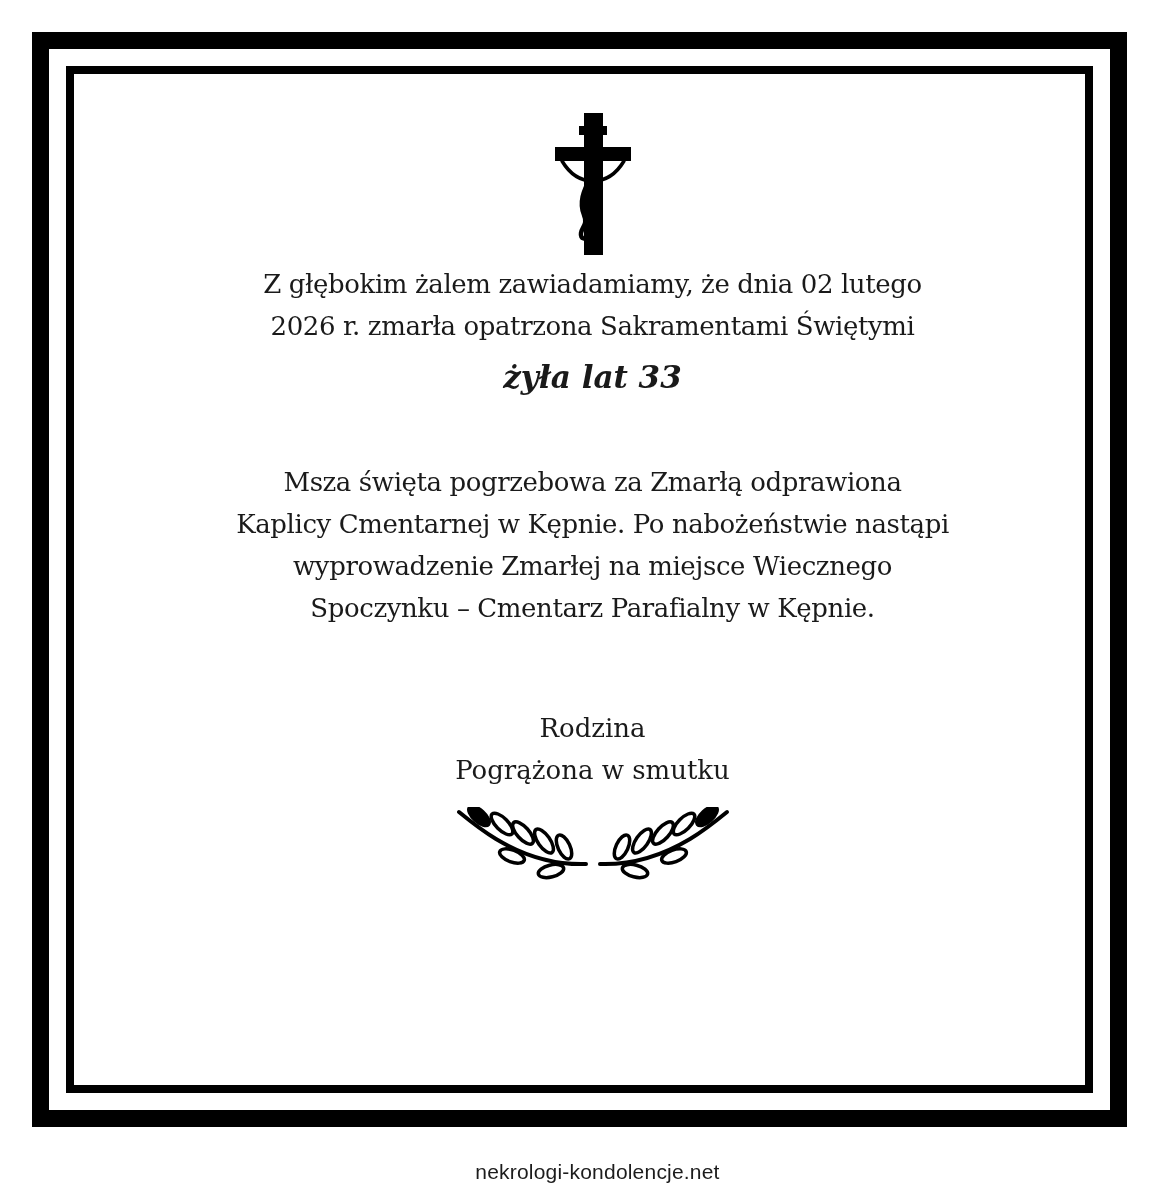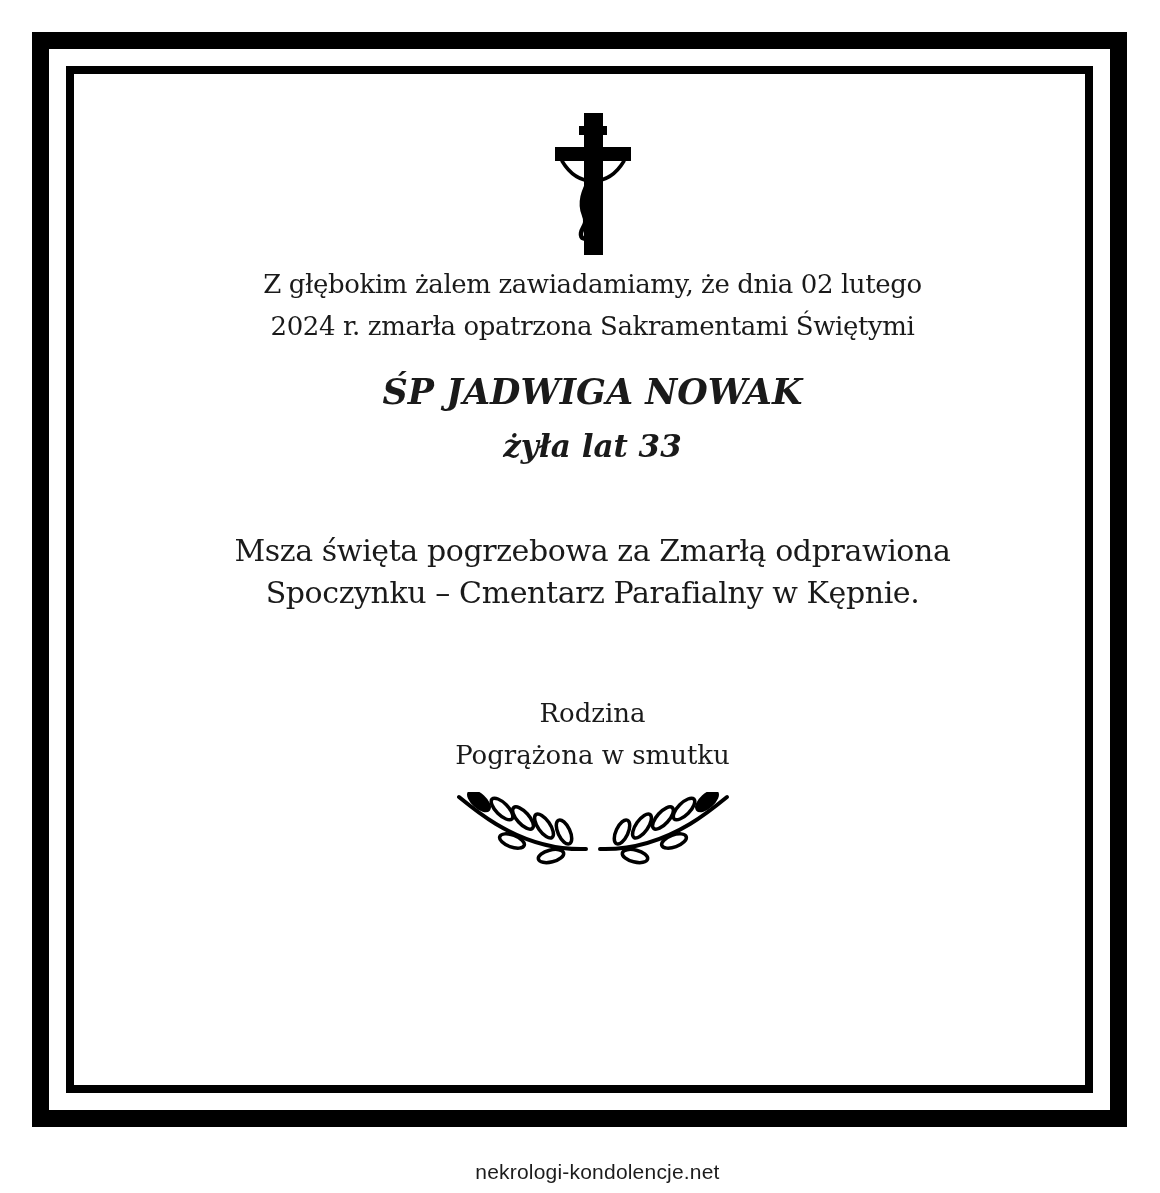--- a/index.html
+++ b/index.html
@@ -60,21 +60,21 @@
     font-size: 31px;
     line-height: 44px;
     font-weight: bold;
     font-style: italic;
     text-align: center;
     white-space: nowrap;
   }
   .details {
     margin-top: 62px;
     text-align: center;
-    font-size: 30px;
+    font-size: 26px;
     line-height: 42px;
     letter-spacing: -0.4px;
     white-space: nowrap;
   }
   .farewell {
     margin-top: 78px;
     text-align: center;
     font-size: 26px;
     line-height: 42px;
     white-space: nowrap;
@@ -104,29 +104,30 @@
         <svg class="crucifix" width="76" height="142" viewBox="0 0 76 142" aria-hidden="true">
           <rect x="29" y="0" width="19" height="142" fill="#000000"></rect>
           <rect x="24" y="13" width="28" height="9" fill="#000000"></rect>
           <rect x="0" y="34" width="76" height="14" fill="#000000"></rect>
           <path d="M7,48 C16,63 27,68 38,68 C49,68 60,63 69,48" fill="none" stroke="#000000" stroke-width="3.5" stroke-linecap="round"></path>
           <path d="M36,64 C28,78 24,90 29,102 C33,111 27,114 26,120 C25,126 31,128 33,121" fill="none" stroke="#000000" stroke-width="4.5" stroke-linecap="round"></path>
         </svg>
 
         <div class="intro">
           <div>Z głębokim żalem zawiadamiamy, że dnia 02 lutego</div>
-          <div>2024 r. zmarła opatrzona Sakramentami Świętymi</div>
+          <div>2026 r. zmarła opatrzona Sakramentami Świętymi</div>
         </div>
 
-        <div class="deceased-name">ŚP JADWIGA NOWAK</div>
 
         <div class="age-line">żyła lat 33</div>
 
         <div class="details">
           <div>Msza święta pogrzebowa za Zmarłą odprawiona</div>
+          <div>Kaplicy Cmentarnej w Kępnie. Po nabożeństwie nastąpi</div>
+          <div>wyprowadzenie Zmarłej na miejsce Wiecznego</div>
           <div>Spoczynku – Cmentarz Parafialny w Kępnie.</div>
         </div>
 
         <div class="farewell">
           <div>Rodzina</div>
           <div>Pogrążona w smutku</div>
         </div>
 
         <svg class="laurel" width="286" height="74" viewBox="0 0 286 74" aria-hidden="true">
           <defs>

